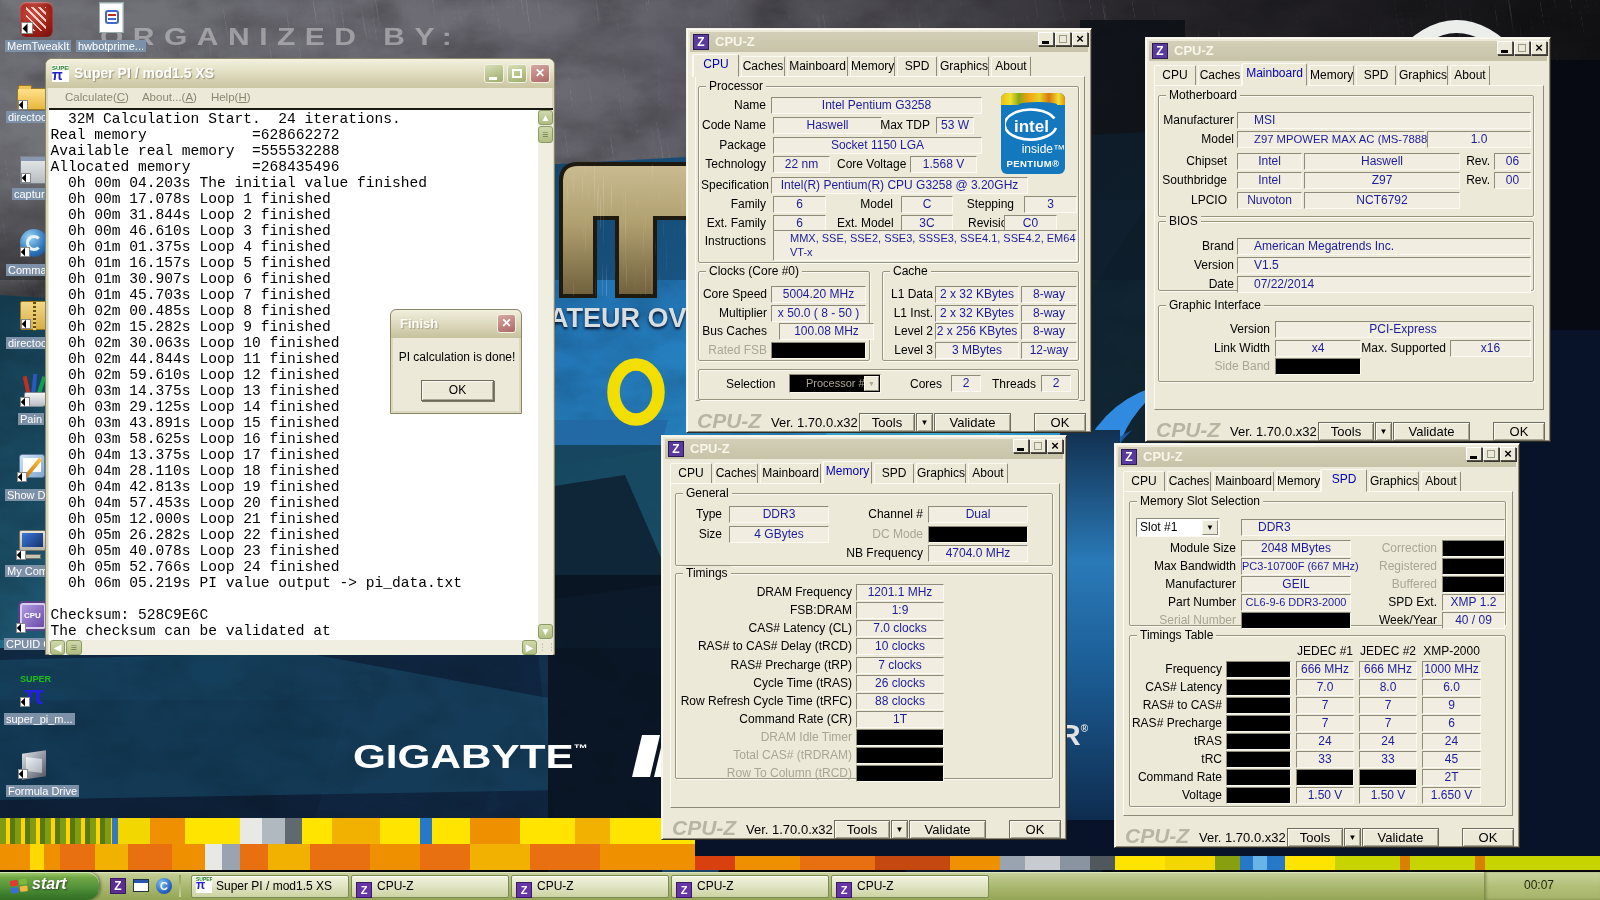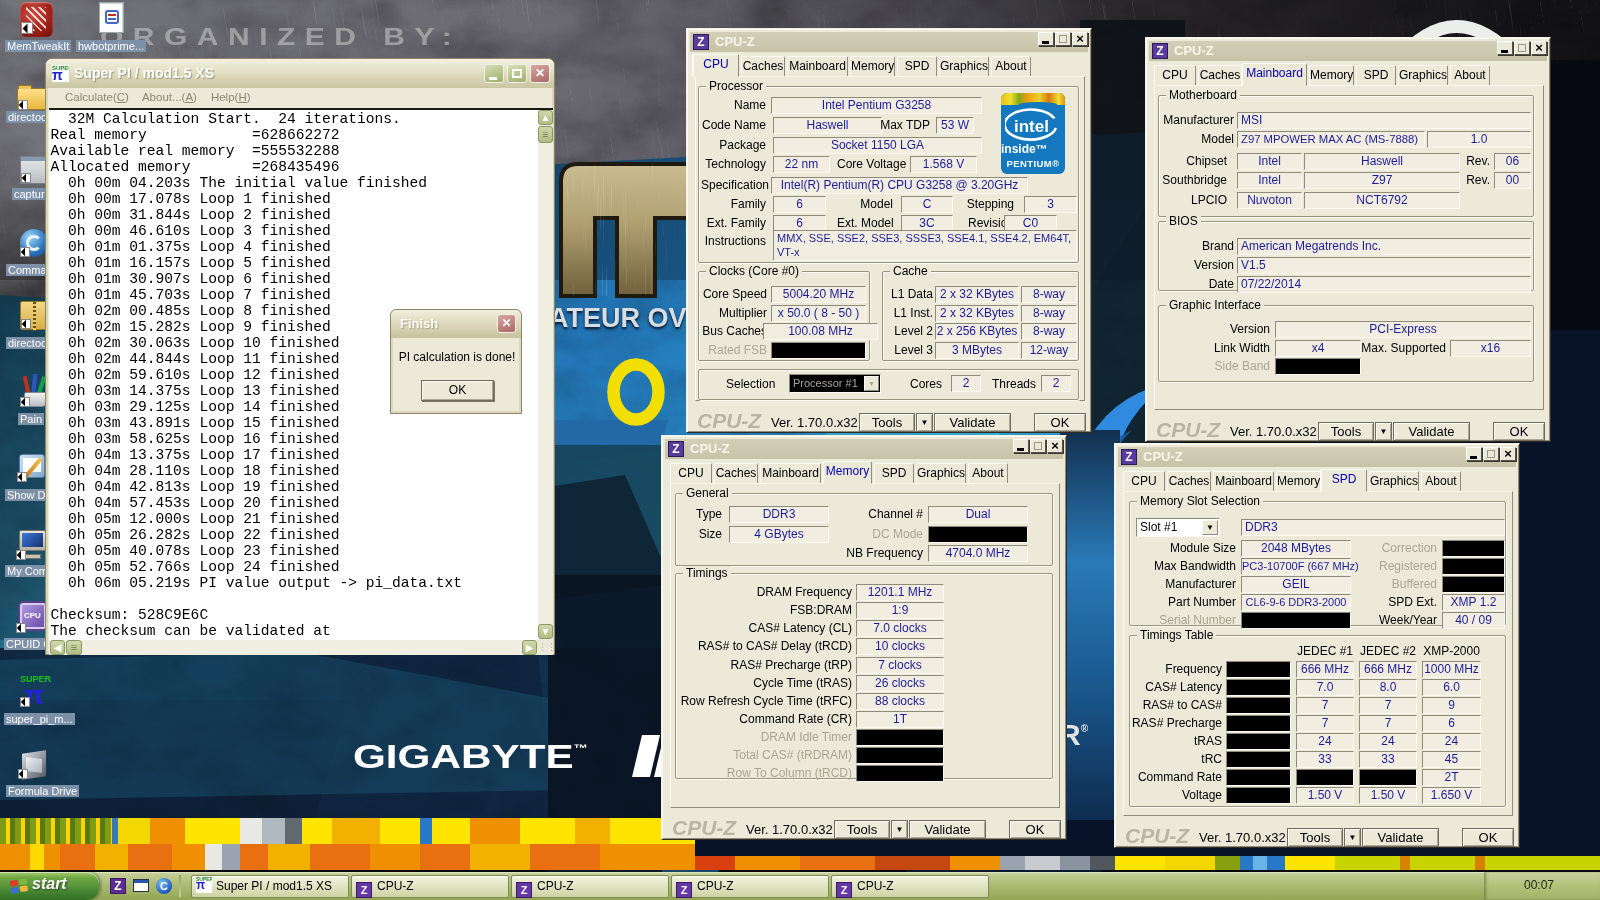--- a/index.html
+++ b/index.html
@@ -21,21 +21,21 @@
 .tab.sel{top:25px;height:23px;color:#0000b2;font-weight:normal;z-index:2;box-shadow:-1px 0 0 #fbfaf2}
 .page{position:absolute;left:8px;top:47px;width:390px;height:325px;background:#ece9d8;border:1px solid;border-color:#fbfaf2 #8e8b7a #8e8b7a #fbfaf2}
 
 .grp{position:absolute;border:1px solid #98957f;border-radius:2px;box-shadow:inset 1px 1px 0 #fbfaf2,1px 1px 0 #fbfaf2}
 .grp>b{position:absolute;top:-8px;left:7px;background:#ece9d8;padding:0 3px;font-size:12px;font-weight:normal;line-height:15px;color:#000}
 
 .lab{position:absolute;font-size:12px;color:#000;height:17px;line-height:17px;text-align:right;white-space:nowrap}
 .lab.l{text-align:left}
 .lab.g{color:#a9a694}
 .box{position:absolute;height:17px;background:#f1eee1;border:1px solid;border-color:#8e8b7a #fbfaf2 #fbfaf2 #8e8b7a;color:#1c1c9a;font-size:12px;text-align:center;line-height:14px;white-space:nowrap}
-.box.l{text-align:left;padding-left:3px}
+.box.l{text-align:left;padding-left:16px}
 .box.g{background:#000000;color:#a9a694}
 .clogo{position:absolute;left:8px;top:2px;font-size:24px;font-weight:bold;font-style:italic;color:#b9b5a4;letter-spacing:0px}
 .cver{position:absolute;left:86px;top:8px;font-size:13px;color:#000}
 .btn{position:absolute;background:#ece9d8;border:1px solid #6e6c5c;box-shadow:inset 1px 1px 0 #fbfaf2,inset -1px -1px 0 #aaa795;font-size:13px;color:#000;text-align:center}
 
 #spi{left:45px;top:58px;width:510px;height:597px;background:#ece9d8;border:1px solid #8a8668;border-radius:7px 7px 0 0;box-shadow:inset 0 0 0 2px #d9d5b8}
 #spi .cap{position:absolute;left:0;top:0;right:0;height:29px;border-radius:6px 6px 0 0;background:linear-gradient(180deg,#f4f2e2 0%,#eeebd7 12%,#e2dfc4 45%,#d4cfae 75%,#cac5a2 100%)}
 #fin .cap{position:absolute;left:0;top:0;right:0;height:28px;border-radius:6px 6px 0 0;background:linear-gradient(180deg,#f2f0e0 0%,#ebe8d4 14%,#ded9be 50%,#cfcaa8 80%,#c6c19e 100%)}
 .xpb{position:absolute;width:20px;height:19px;border-radius:3px;border:1px solid #f2f0e2;color:#fff;font-size:12px;text-align:center;line-height:17px}
 .xpb.mn{background:linear-gradient(160deg,#d7dfb9,#b4c187 60%,#9fae6e)}
@@ -332,21 +332,21 @@
     </div>
  <div class="lab" style="left:9px;top:68px;width:70px">Name</div>
  <div class="box" style="left:84px;top:68px;width:211px">Intel Pentium G3258</div>
  <div class="a" style="left:314px;top:64px;width:64px;height:81px;background:#1378be;border-radius:6px;overflow:hidden">
    <span class="a" style="left:0;top:0;width:64px;height:12px;background:linear-gradient(90deg,#e8c010,#f0e030 15%,#88a818 28%,#f0a010 42%,#e8d028 60%,#d87810 75%,#f0e030 90%,#e09010)"></span>
    <span class="a" style="left:18px;top:9px;width:38px;height:5px;background:#1378be;border-radius:50% 50% 0 0"></span>
    <svg class="a" style="left:4px;top:14px" width="56" height="36" viewBox="0 0 56 36">
      <path d="M49.5,11.5 A26,15 0 1 0 51,21" fill="none" stroke="#fff" stroke-width="2.6"></path>
      <text x="9" y="25" font-family="Liberation Sans" font-size="17" font-weight="bold" fill="#fff">intel</text>
    </svg>
-   <span class="a" style="left:0;top:49px;width:64px;text-align:left;font-size:12px;font-weight:bold;color:#fff">inside™</span>
+   <span class="a" style="left:0;top:49px;width:64px;text-align:right;font-size:12px;font-weight:normal;color:#fff">inside™</span>
    <span class="a" style="left:0;top:65px;width:64px;text-align:center;font-size:9.5px;font-weight:bold;color:#fff;letter-spacing:.4px">PENTIUM®</span>
  </div>
  <div class="lab" style="left:9px;top:88px;width:70px">Code Name</div>
  <div class="box" style="left:86px;top:88px;width:109px">Haswell</div>
  <div class="lab" style="left:190px;top:88px;width:53px">Max TDP</div>
  <div class="box" style="left:249px;top:88px;width:38px">53 W</div>
  <div class="lab" style="left:9px;top:107.5px;width:70px">Package</div>
  <div class="box" style="left:86px;top:107.5px;width:209px">Socket 1150 LGA</div>
  <div class="lab" style="left:9px;top:126.5px;width:70px">Technology</div>
  <div class="box" style="left:86px;top:126.5px;width:57px">22 nm</div>
@@ -369,21 +369,21 @@
  <div class="lab" style="left:9px;top:204px;width:70px">Instructions</div>
  <div class="box l" style="left:86px;top:201px;width:304px;height:31px;text-align:left;line-height:14px;font-size:11px;overflow:hidden">MMX, SSE, SSE2, SSE3, SSSE3, SSE4.1, SSE4.2, EM64T,<br>VT-x</div>
  <div class="grp" style="left:11px;top:242px;width:172px;height:90px">
       <b>Clocks (Core #0)</b>
     </div>
  <div class="lab" style="left:9px;top:257px;width:71px">Core Speed</div>
  <div class="box" style="left:84px;top:257px;width:95px">5004.20 MHz</div>
  <div class="lab" style="left:9px;top:275.5px;width:71px">Multiplier</div>
  <div class="box" style="left:84px;top:275.5px;width:95px">x 50.0 ( 8 - 50 )</div>
  <div class="lab" style="left:9px;top:294px;width:71px">Bus Caches</div>
- <div class="box" style="left:76px;top:294px;width:115px">100.08 MHz</div>
+ <div class="box" style="left:92px;top:294px;width:95px">100.08 MHz</div>
  <div class="lab g" style="left:9px;top:312.5px;width:71px">Rated FSB</div>
  <div class="box g" style="left:84px;top:312.5px;width:95px"></div>
  <div class="grp" style="left:195px;top:242px;width:197px;height:90px">
       <b>Cache</b>
     </div>
  <div class="lab" style="left:200px;top:257px;width:46px">L1 Data</div>
  <div class="box" style="left:248px;top:257px;width:84px">2 x 32 KBytes</div>
  <div class="box" style="left:334px;top:257px;width:56px">8-way</div>
  <div class="lab" style="left:200px;top:275.5px;width:46px">L1 Inst.</div>
  <div class="box" style="left:248px;top:275.5px;width:84px">2 x 32 KBytes</div>

